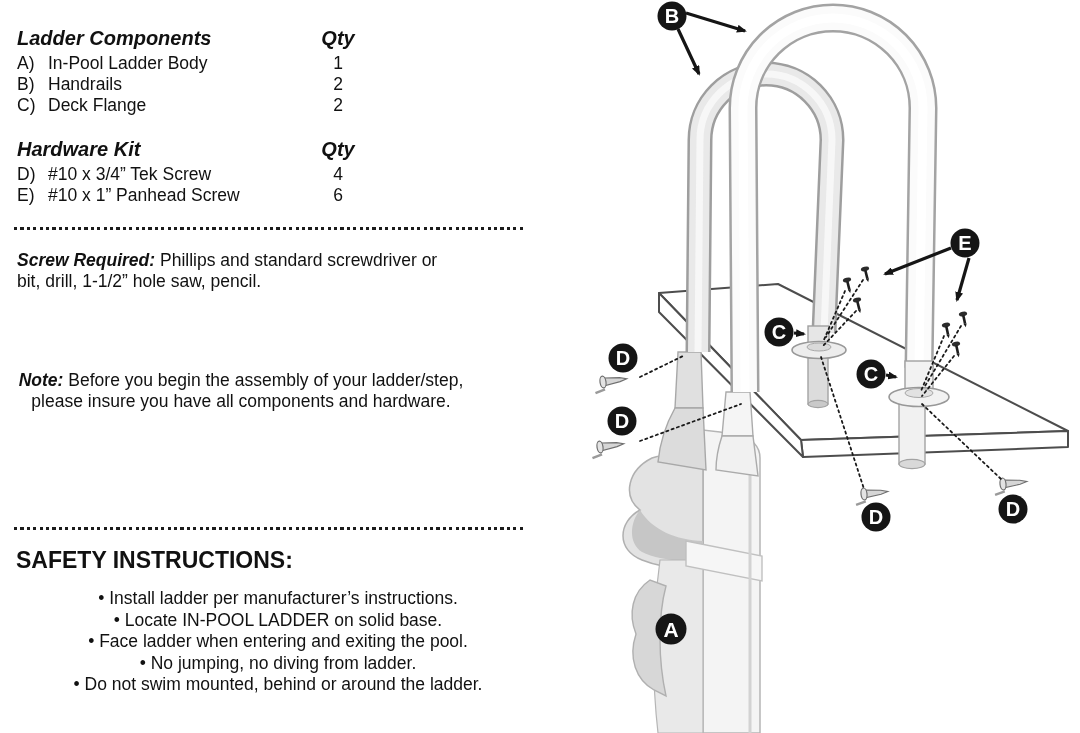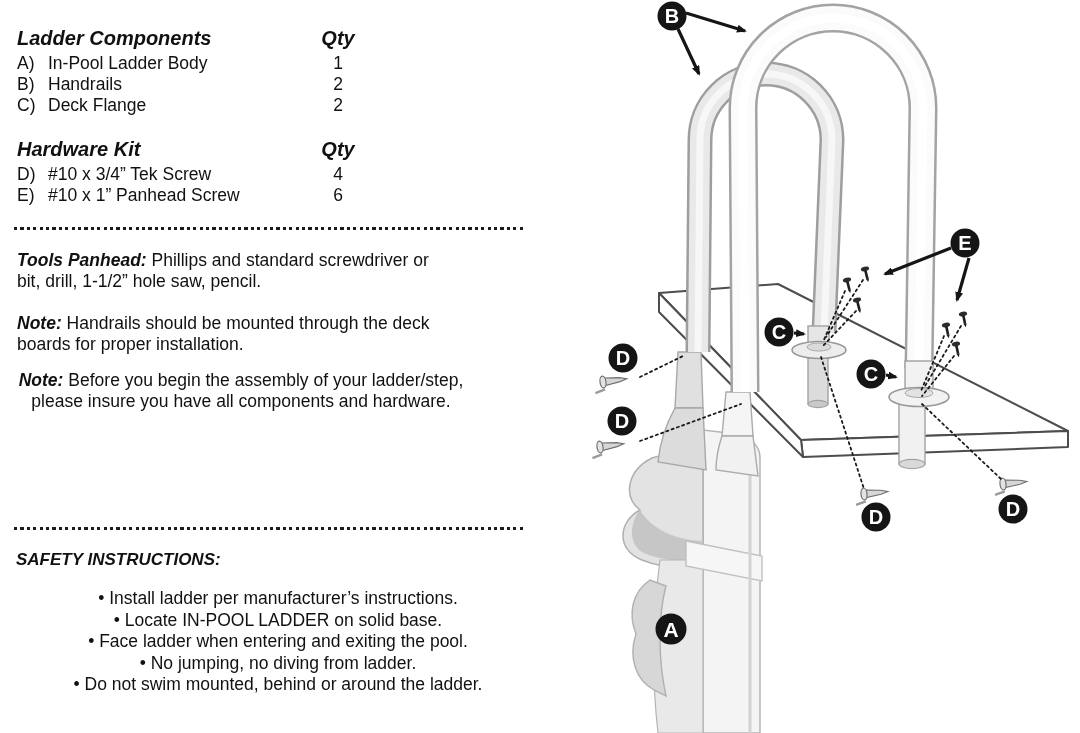--- a/index.html
+++ b/index.html
@@ -20,21 +20,21 @@
   .prow .pid { width:31px; }
   .prow .plab { flex:1; }
   .prow .pqty { width:46px; text-align:center; }
 
   .dashes { height:3px; width:512px;
     background:repeating-linear-gradient(90deg,#1c1c1c 0 3.2px,transparent 3.2px 6.4px); }
 
   .para { font-size:17.5px; line-height:20.5px; }
   .lbl { font-weight:bold; font-style:italic; }
 
-  .safety-title { font-weight:bold; font-style:italic; font-size:17px; line-height:26px; }
+  .safety-title { font-weight:bold; font-size:23px; line-height:26px; }
   .sitem { font-size:17.5px; line-height:21.6px; }
   .sitem::before { content:"• "; }
 
   .diagram { position:absolute; left:540px; top:0; width:540px; height:733px; }
   svg text { font-family:"Liberation Sans","DejaVu Sans",sans-serif; font-weight:bold; }
 </style>
 </head>
 <body>
 
 <div class="panel">
@@ -72,28 +72,24 @@
     <div class="prow">
       <span class="pid">E)</span>
       <span class="plab">#10 x 1” Panhead Screw</span>
       <span class="pqty">6</span>
     </div>
   </div>
 
   <div class="abs dashes" style="left:14px; top:210px;"></div>
 
   <div class="abs para" style="left:17px; top:233px; width:436px;">
-    <span class="lbl">Tools Panhead:</span>
+    <span class="lbl">Screw Required:</span>
     <span>Phillips and standard screwdriver or bit, drill, 1-1/2” hole saw, pencil.</span>
   </div>
 
-  <div class="abs para" style="left:17px; top:296px; width:416px;">
-    <span class="lbl">Note:</span>
-    <span>Handrails should be mounted through the deck boards for proper installation.</span>
-  </div>
 
   <div class="abs para" style="left:17px; top:353px; width:448px;text-align:center;">
     <span class="lbl">Note:</span>
     <span>Before you begin the assembly of your ladder/step, please insure you have all components and hardware.</span>
   </div>
 
 
   <div class="abs dashes" style="left:14px; top:510px;"></div>
 
   <div class="abs safety-title" style="left:16px; top:530px;">SAFETY INSTRUCTIONS:</div>

